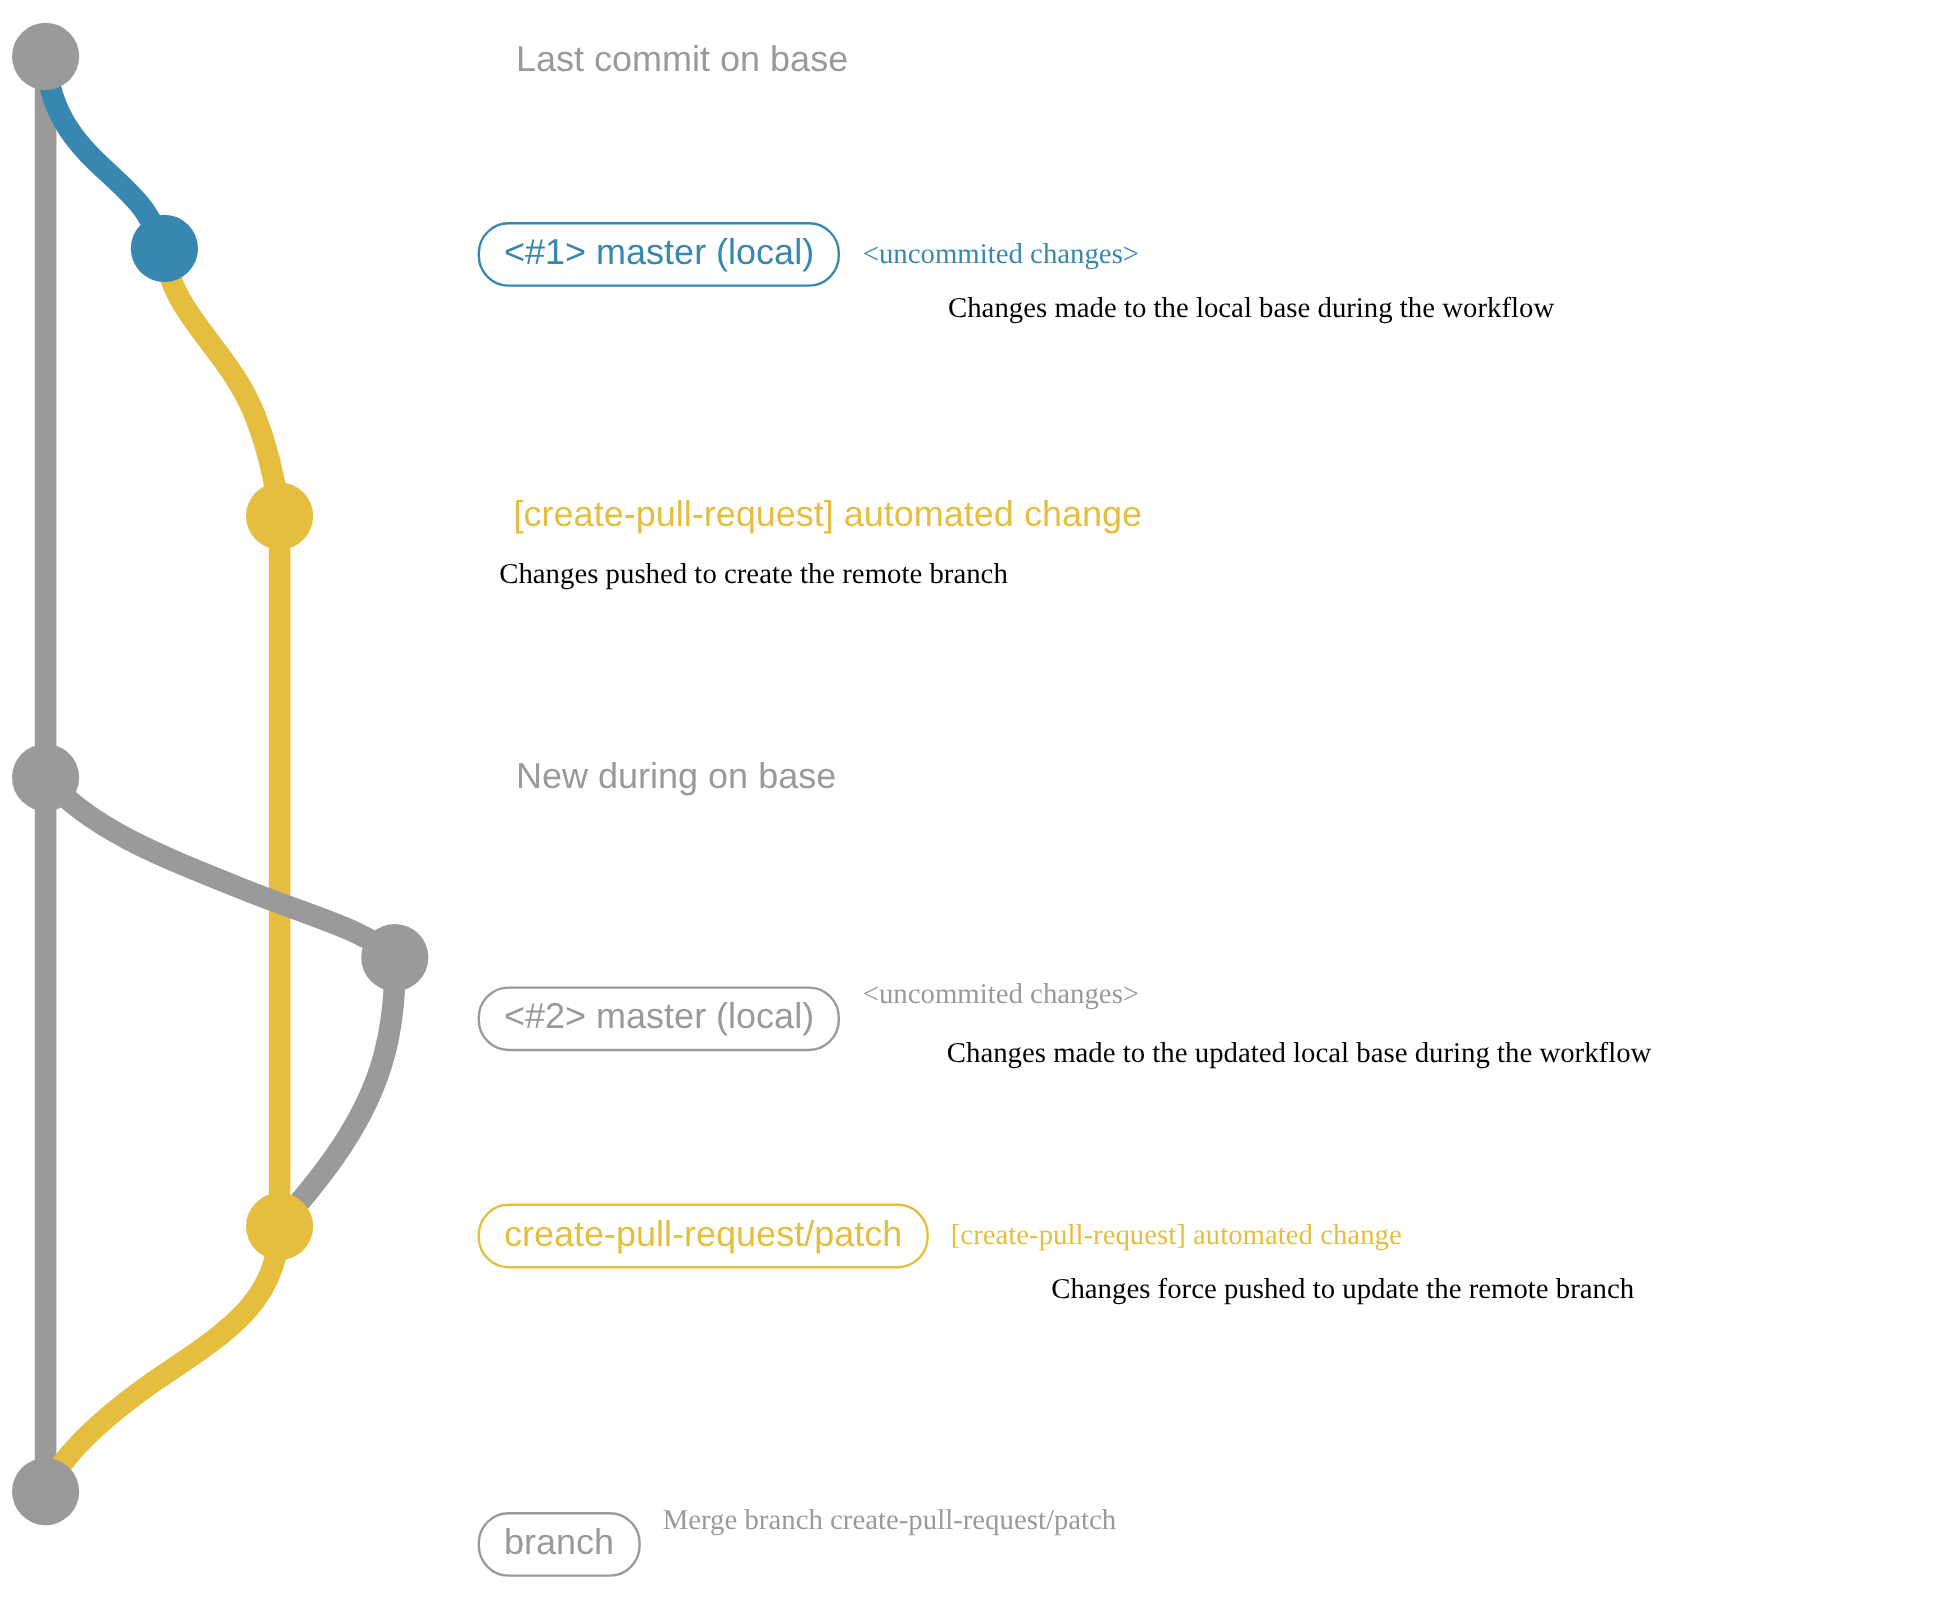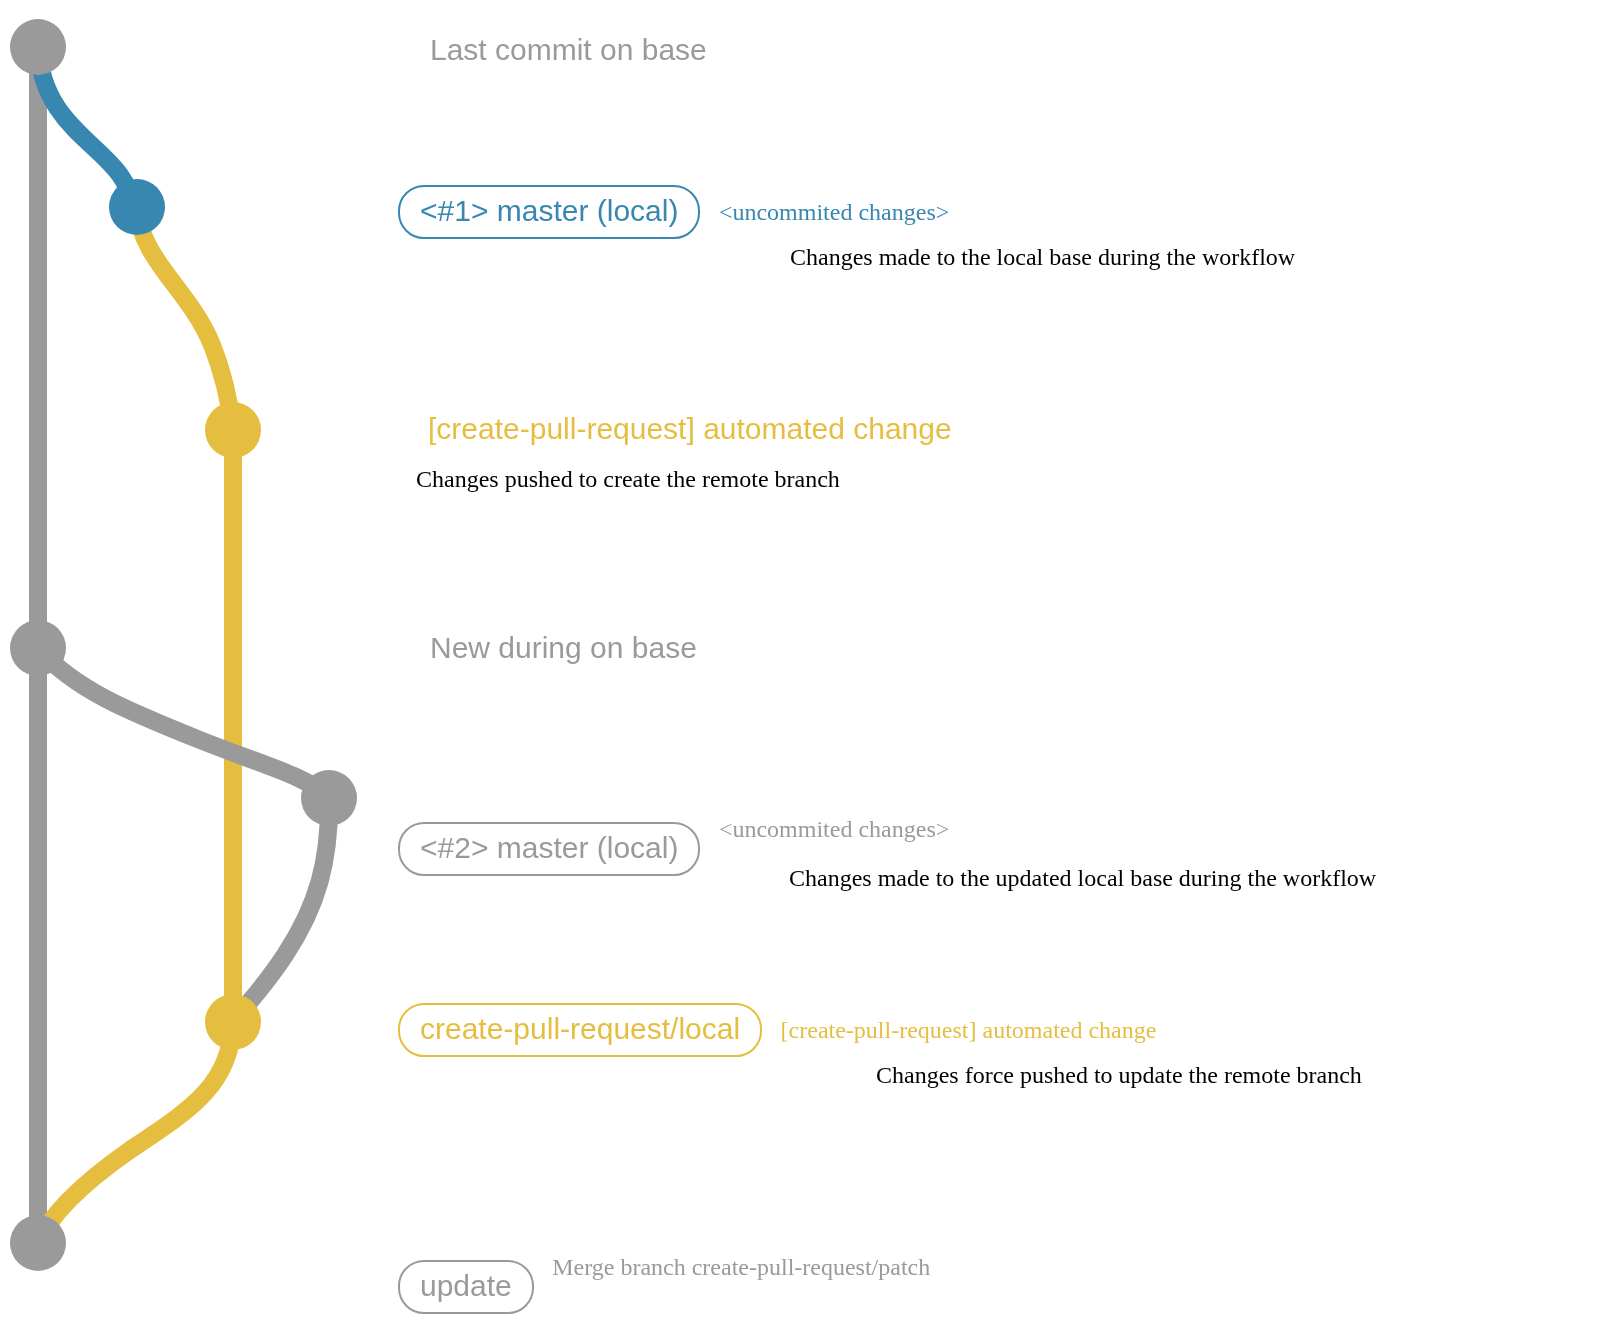--- a/index.html
+++ b/index.html
@@ -122,23 +122,23 @@
 
   <div class="plain-subject" style="left:398px; top:631px;">New during on base</div>
 
   <div class="anno" style="left:398px; top:782px;">
     <span class="ref-pill gray">&lt;#2&gt; master (local)</span>
     <span class="subject gray">&lt;uncommited changes&gt;</span>
   </div>
   <div class="desc" style="left:789px; top:847px;margin-top:16px;">Changes made to the updated local base during the workflow</div>
 
   <div class="anno" style="left:398px; top:1003px;">
-    <span class="ref-pill yellow">create-pull-request/local</span>
+    <span class="ref-pill yellow">create-pull-request/patch</span>
     <span class="subject yellow">[create-pull-request] automated change</span>
   </div>
   <div class="desc" style="left:876px; top:1060px;">Changes force pushed to update the remote branch</div>
 
   <div class="anno" style="left:398px; top:1220px;">
-    <span class="ref-pill gray">update</span>
+    <span class="ref-pill gray">branch</span>
     <span class="subject gray">Merge branch create-pull-request/patch</span>
   </div>
 
 </div>
 
 </body></html>

